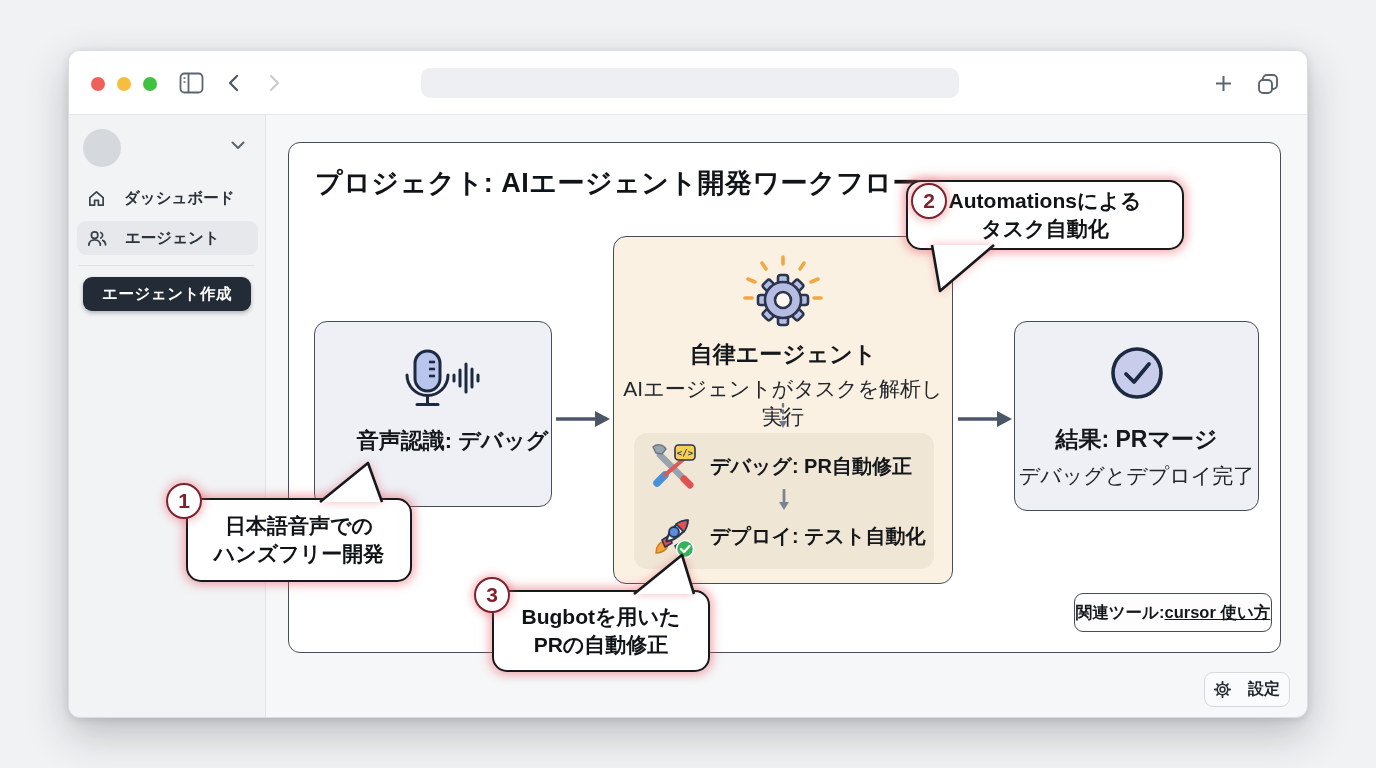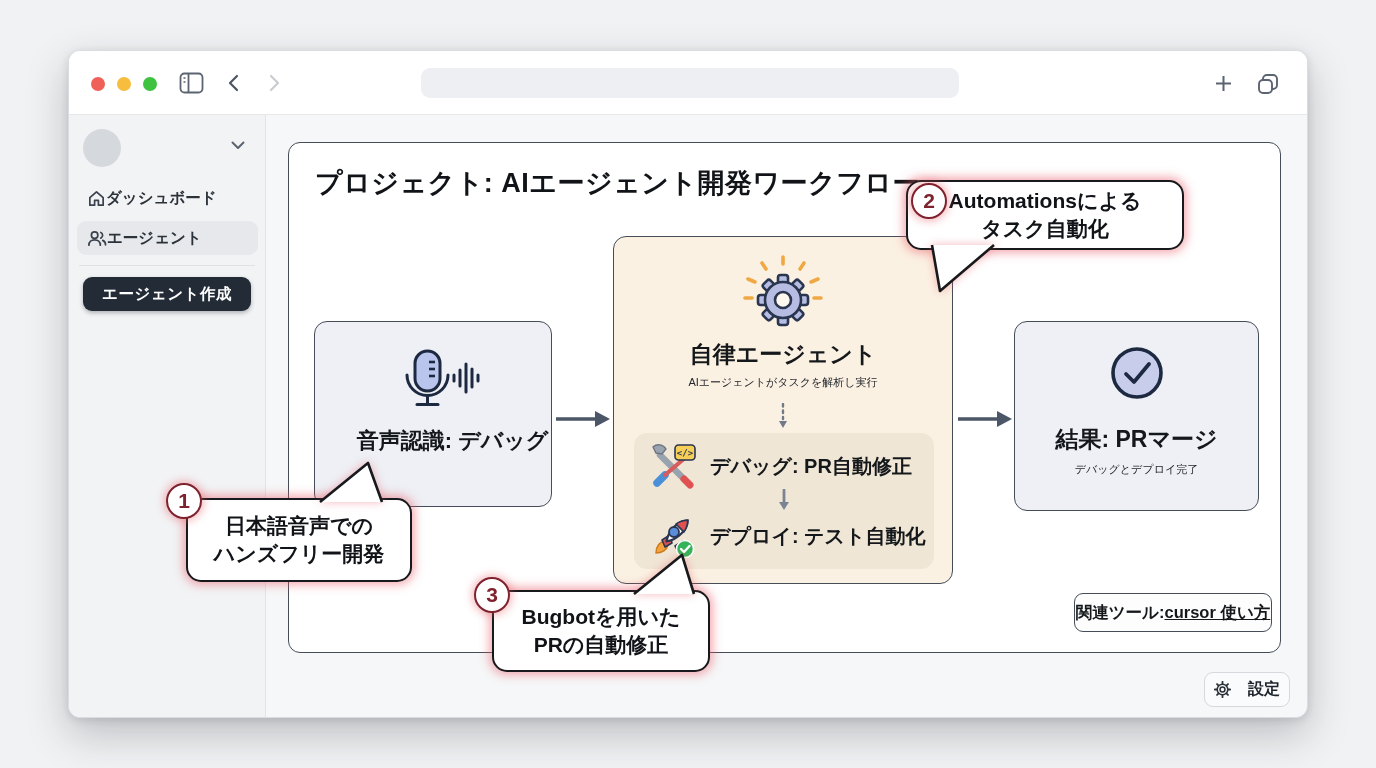--- a/index.html
+++ b/index.html
@@ -15,38 +15,38 @@
   .light.red { left:22px; background:#f0605a; }
   .light.yellow { left:48px; background:#f6bd3f; }
   .light.green { left:74px; background:#3ec23f; }
   .chrome-ic { position:absolute; top:21px; }
   .urlbar { position:absolute; left:352px; top:17px; width:538px; height:30px; background:#edeff2; border-radius:9px; }
 
   
   .sidebar { position:absolute; left:0; top:64px; width:197px; bottom:0; background:#f2f3f5; border-right:1px solid #e1e3e7; }
   .avatar { position:absolute; left:14px; top:14px; width:38px; height:38px; border-radius:50%; background:#d5d8dc; }
   .acct-chevron { position:absolute; left:162px; top:26px; }
-  .nav-item { position:absolute; left:8px; width:181px; height:34px; border-radius:9px; display:flex; align-items:center; gap:0; padding-left:10px; font-size:15.5px; font-weight:600; color:#2b323a;text-align:right; }
+  .nav-item { position:absolute; left:8px; width:181px; height:34px; border-radius:9px; display:flex; align-items:center; gap:18px; padding-left:10px; font-size:15.5px; font-weight:600; color:#2b323a;text-align:right; }
   .nav-item.item-0 { top:66px; }
   .nav-item.item-1 { top:106px; background:#e6e8eb; }
   .side-divider { position:absolute; left:10px; right:10px; top:150px; height:1px; background:#dfe1e5; }
   .create-btn { position:absolute; left:14px; top:162px; width:168px; height:34px; background:#222b36; color:#fff; border:none; border-radius:9px; font-size:15.5px; font-weight:bold; font-family:inherit; letter-spacing:.5px; box-shadow:0 2px 4px rgba(20,25,35,.3); cursor:pointer; }
 
   
   .canvas { position:absolute; left:288px; top:142px; width:993px; height:511px; background:#ffffff; border:1.6px solid #454d58; border-radius:12px; }
   .canvas-title { position:absolute; left:26px; top:22px; font-size:27px; font-weight:bold; color:#101317; letter-spacing:.5px; }
 
   .node { position:absolute; border:1.7px solid #454d58; border-radius:13px; text-align:center; }
   .node-gray { background:#eef0f5; }
   .node-voice { left:25px; top:178px; width:238px; height:186px; }
   .node-agent { left:324px; top:93px; width:340px; height:348px; background:#fbf1e3; }
   .node-result { left:725px; top:178px; width:245px; height:190px; }
   .node-label-lg { font-size:22px; font-weight:bold; color:#15181b;padding-left:39px; }
   .node-title { font-size:23px; font-weight:bold; color:#15181b; }
-  .node-sub { font-size:11px; font-weight:500; color:#23272c; }
+  .node-sub { font-size:21px; font-weight:500; color:#23272c; }
 
   .voice-icon-wrap { position:absolute; left:0; right:0; top:26px; display:flex; justify-content:center; }
   .voice-label { position:absolute; left:0; right:0; top:104px; }
 
   .agent-icon-wrap { position:absolute; left:0; right:0; top:16px; display:flex; justify-content:center; }
   .agent-title { position:absolute; left:0; right:0; top:102px; }
   .agent-sub { position:absolute; left:0; right:0; top:138px; }
   .dotted-conn { position:absolute; left:0; right:0; top:166px; display:flex; justify-content:center; }
   .inner-box { position:absolute; left:20px; top:196px; width:300px; height:136px; background:#f0e6d6; border-radius:13px; }
   .step-row { position:absolute; left:16px; display:flex; align-items:center; gap:14px; }

